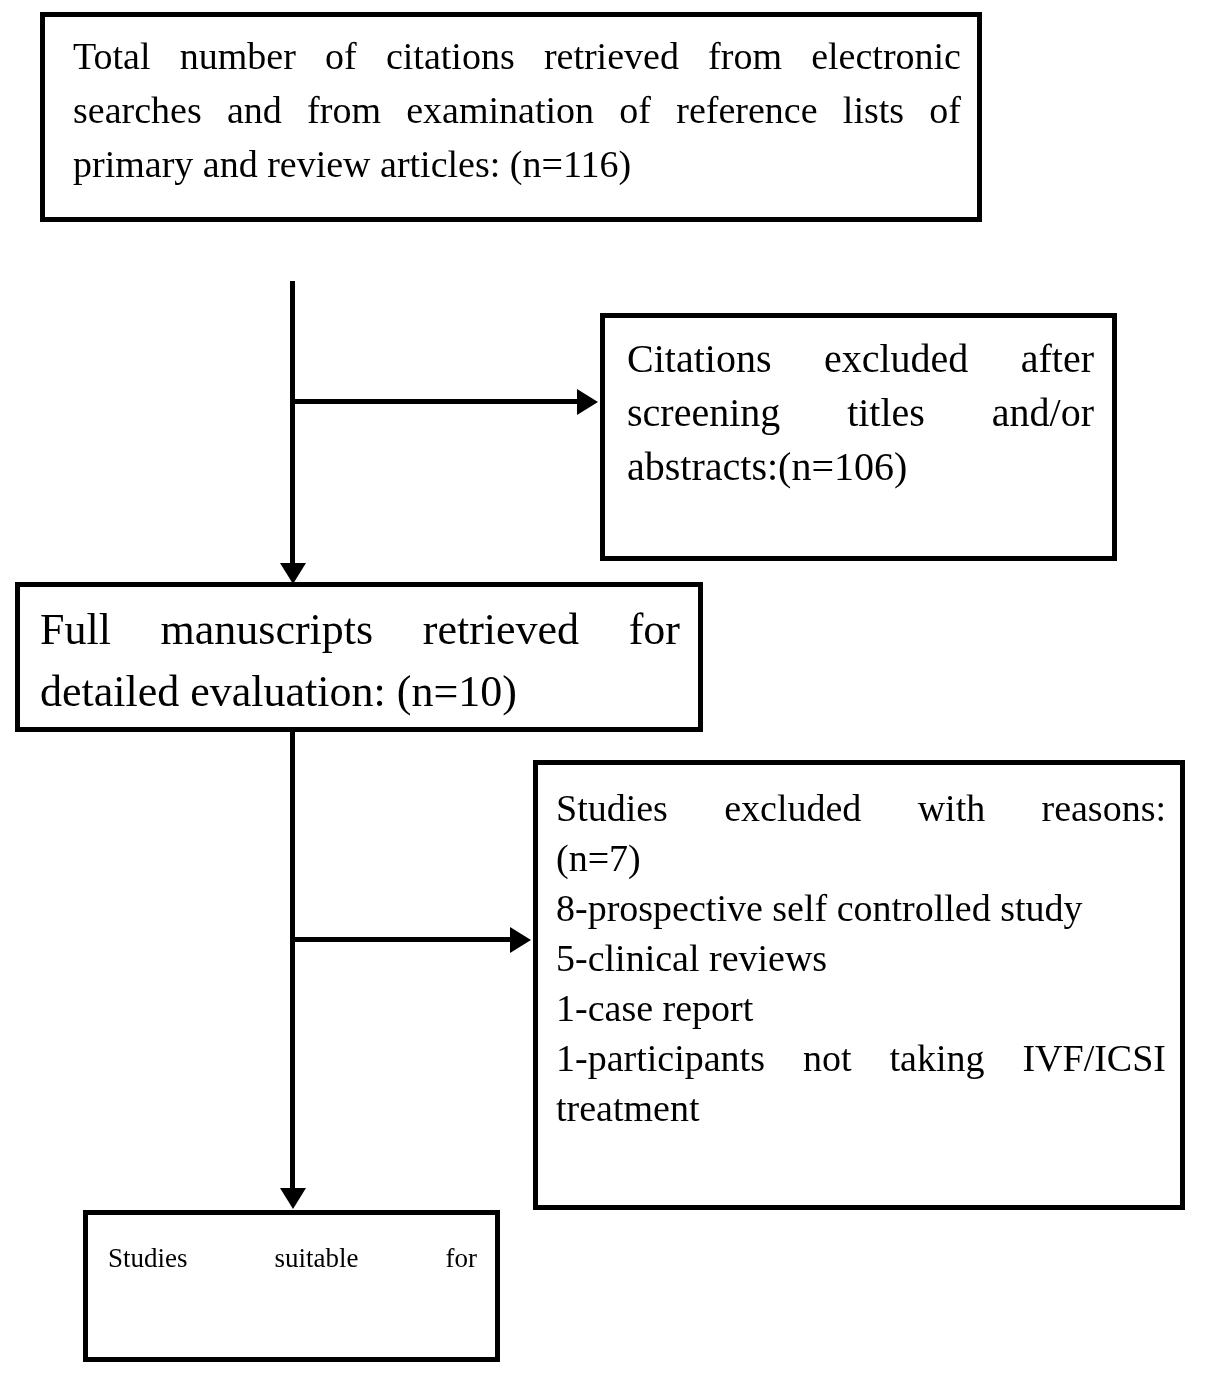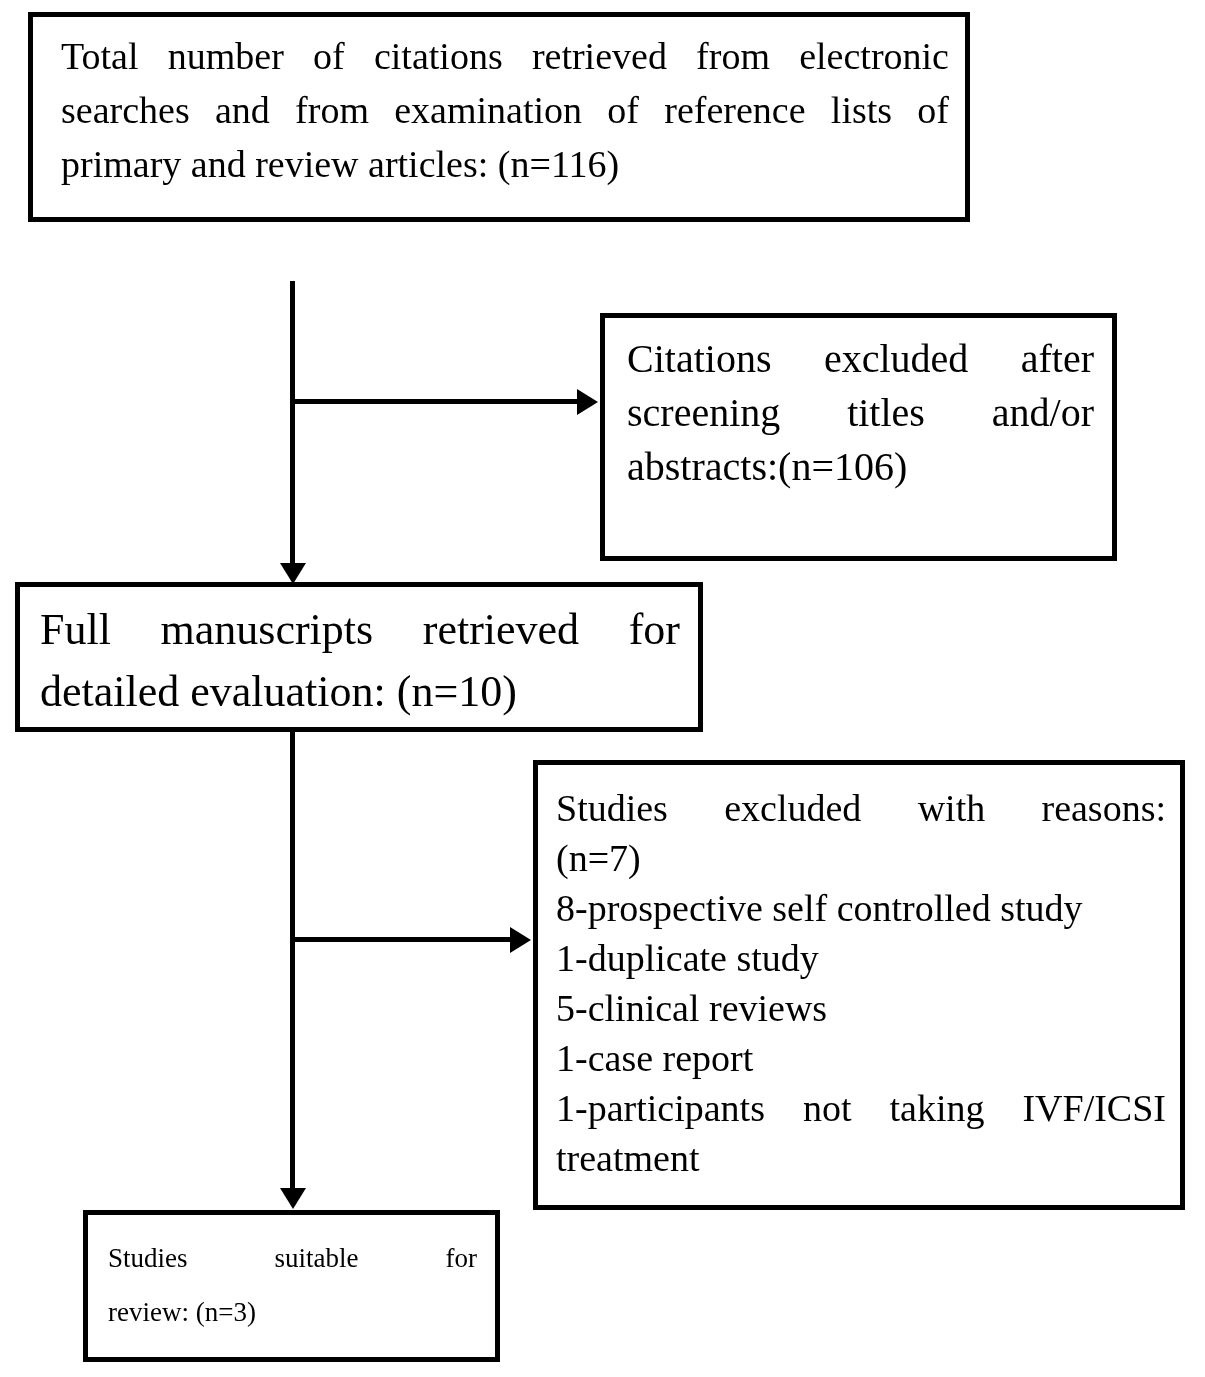--- a/index.html
+++ b/index.html
@@ -23,21 +23,21 @@
   .stretch {          
     text-align: justify;
     text-align-last: justify;
   }
   .plain {            
     text-align: left;
     white-space: nowrap;
   }
 
   
-  #box-total { left: 28px; top: 12px; width: 942px; height: 210px; padding: 12px 16px 0 28px; font-size: 38px; line-height: 54px; }
+  #box-total { left: 40px; top: 12px; width: 942px; height: 210px; padding: 12px 16px 0 28px; font-size: 38px; line-height: 54px; }
   
   #box-citations-excluded { left: 600px; top: 313px; width: 517px; height: 248px; padding: 14px 18px 0 22px; font-size: 40px; line-height: 54px; }
   
   #box-full { left: 15px; top: 582px; width: 688px; height: 150px; padding: 12px 18px 0 20px; font-size: 44px; line-height: 62px; }
   
   #box-studies-excluded { left: 533px; top: 760px; width: 652px; height: 450px; padding: 18px 14px 0 18px; font-size: 38px; line-height: 50px; }
   
   #box-suitable { left: 83px; top: 1210px; width: 417px; height: 152px; padding: 16px 18px 0 20px; font-size: 27px; line-height: 54px; }
 
   
@@ -90,25 +90,23 @@
   <div class="vline" id="vline-2"></div>
   <div class="head head-down" id="head-down-2"></div>
 
   <div class="hline" id="hline-2"></div>
   <div class="head head-right" id="head-right-2"></div>
 
   <div class="box" id="box-studies-excluded">
     <span class="tline stretch">Studies excluded with reasons:</span>
     <span class="tline plain">(n=7)</span>
     <span class="tline plain">8-prospective self controlled study</span>
-    <span class="tline plain">1-duplicate study</span>
     <span class="tline plain">5-clinical reviews</span>
     <span class="tline plain">1-case report</span>
     <span class="tline stretch">1-participants not taking IVF/ICSI</span>
     <span class="tline plain">treatment</span>
   </div>
 
   <div class="box" id="box-suitable">
     <span class="tline stretch">Studies suitable for</span>
-    <span class="tline plain">review: (n=3)</span>
   </div>
 
 </div>
 
 </body></html>

